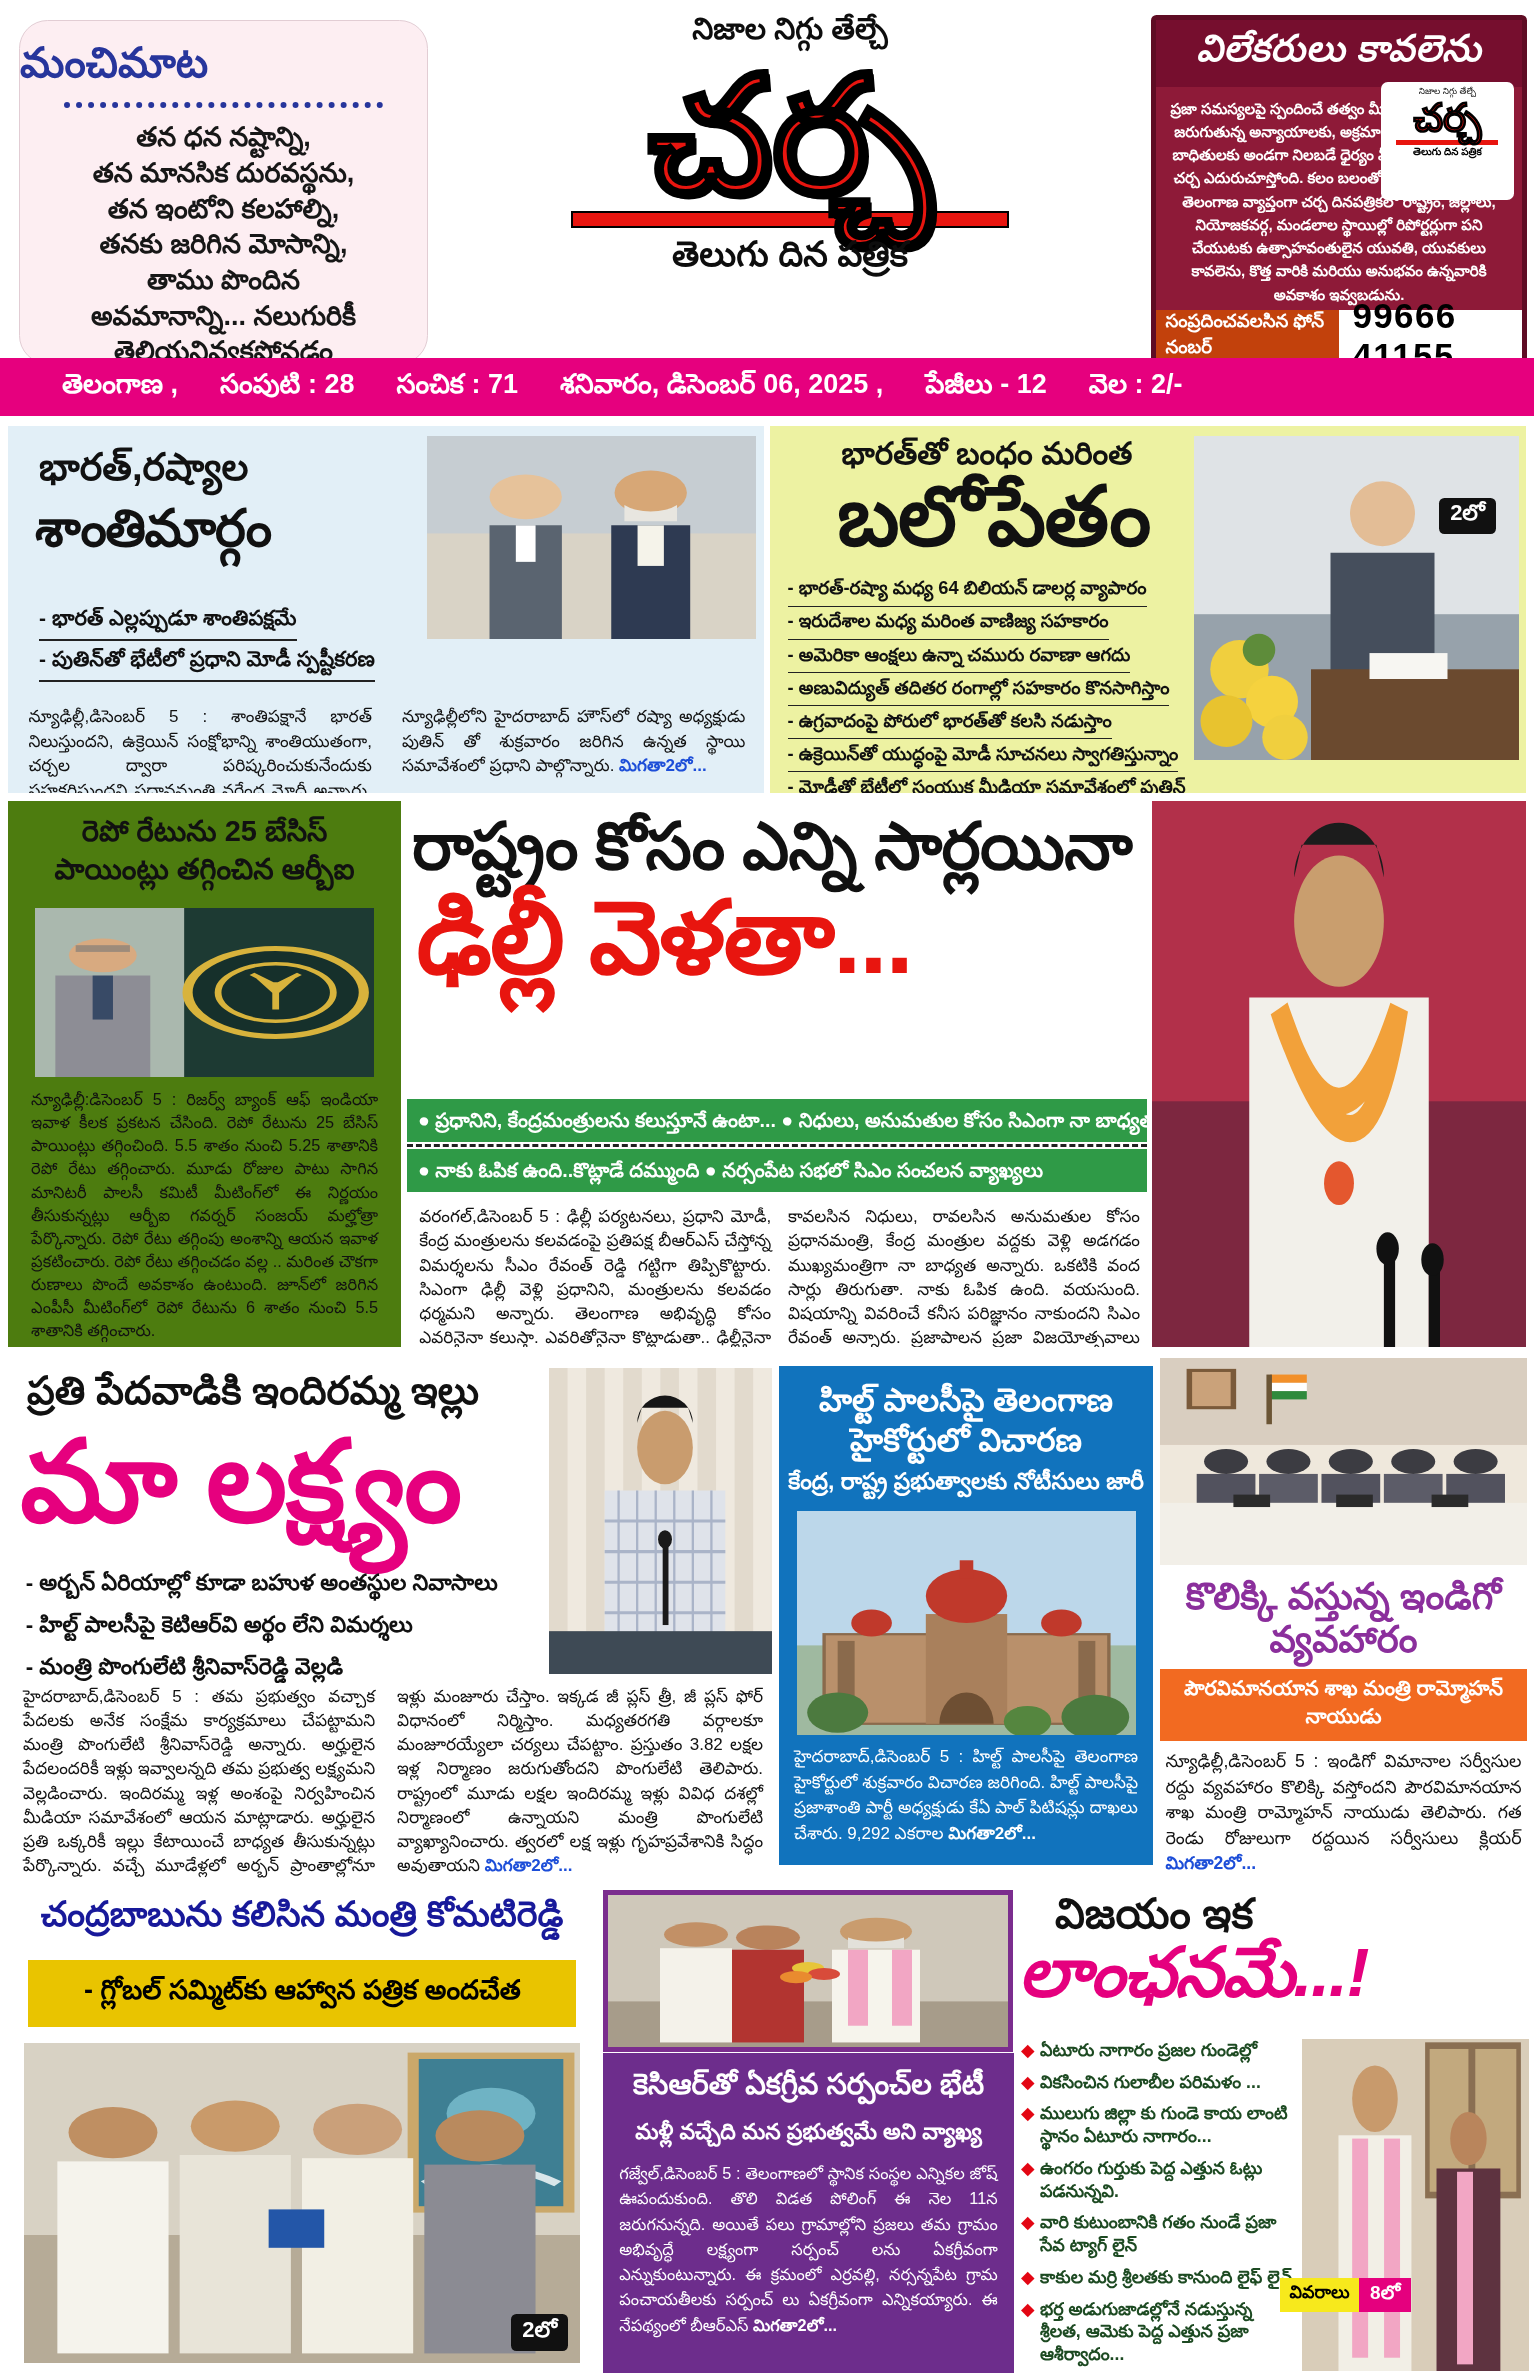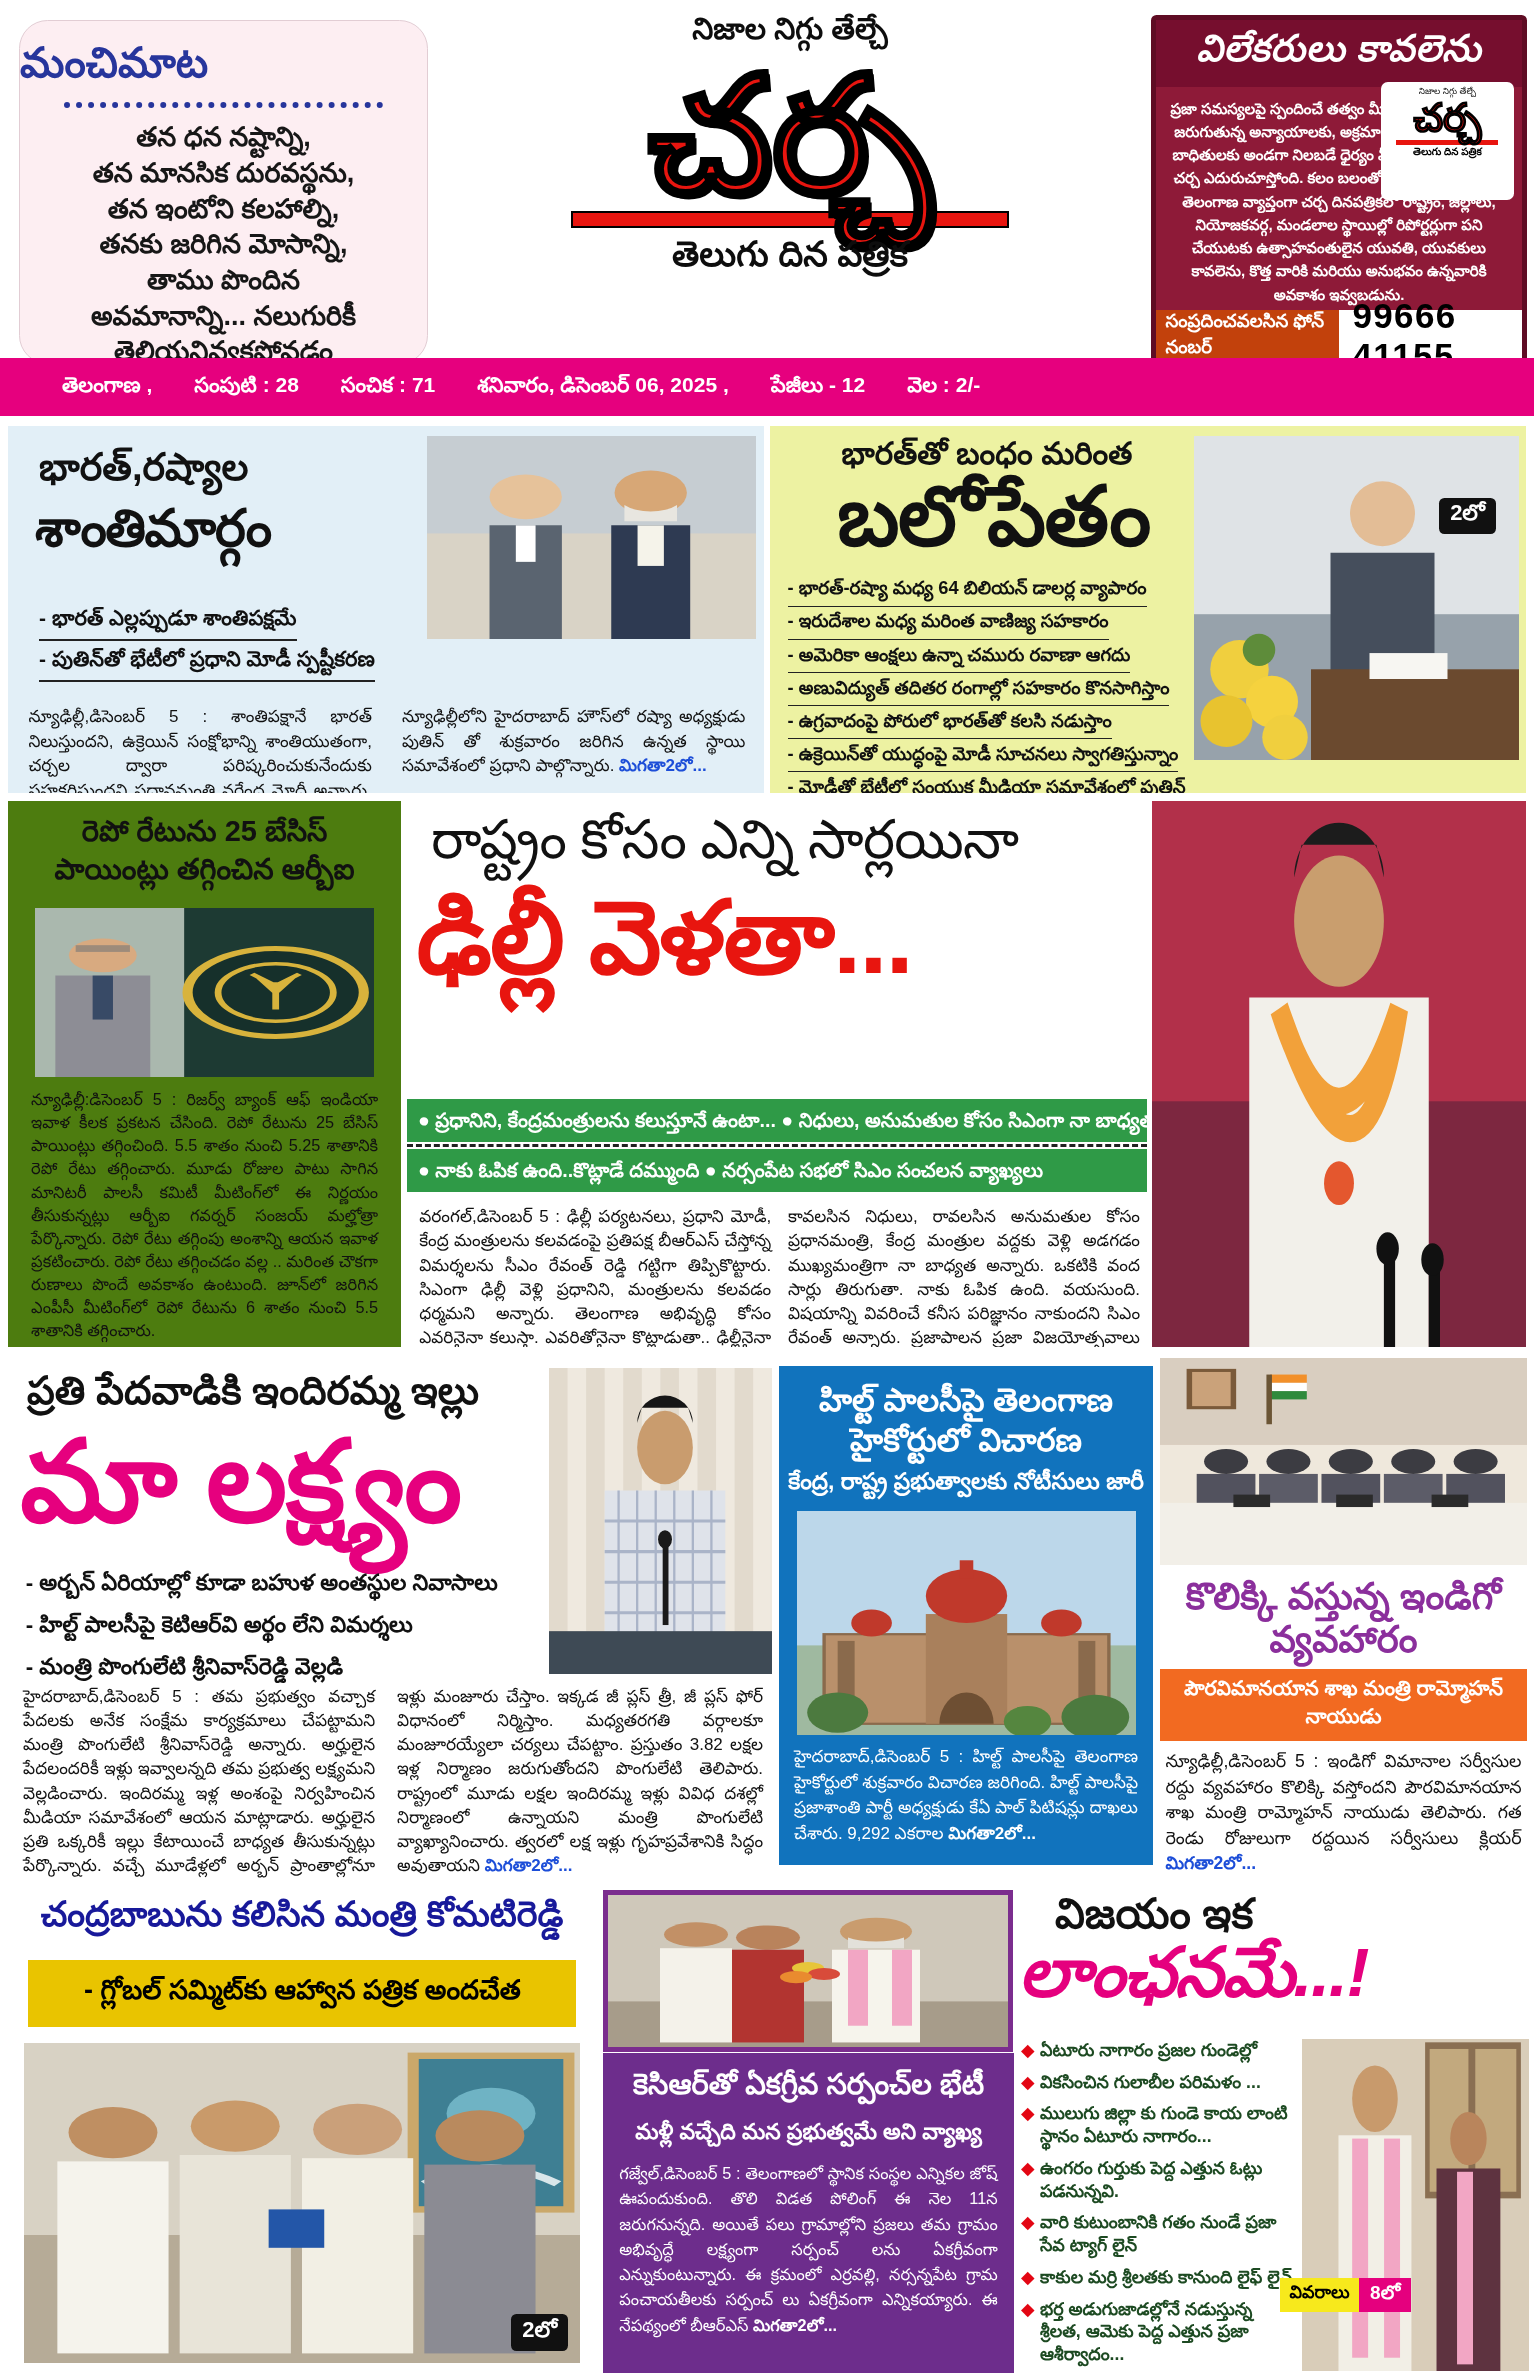--- a/index.html
+++ b/index.html
@@ -27,21 +27,21 @@
            color:#000;text-align:center;padding-top:4.1px;}
   .rb-mini-tag{font-size:8.8px;color:#111;}
   .rb-mini-logo{font-size:39px;font-weight:900;color:#e8150f;-webkit-text-stroke:1.4px #000;line-height:1.05;}
   .rb-mini-bar{width:102px;height:4.1px;background:#e8150f;margin:1.4px auto;}
   .rb-mini-sub{font-size:10.2px;font-weight:700;}
   .rb-phone{position:absolute;left:0;right:0;bottom:0;height:52px;background:#fff;display:flex;align-items:center;}
   .rb-phone-label{background:#c2410c;color:#fff;font-weight:800;font-size:18.3px;padding:0 9.5px;height:100%;
                   display:flex;align-items:center;}
   .rb-phone-number{color:#000;font-weight:900;font-size:35px;margin-left:13.6px;letter-spacing:1.4px;}
   .date-strip{left:0;top:358px;width:1534px;height:58px;background:#e6007e;color:#fff;display:flex;
-              align-items:center;gap:42px;padding-left:62px;font-size:21px;font-weight:700;box-sizing:border-box;}
+              align-items:center;gap:42px;padding-left:62px;font-size:27px;font-weight:700;box-sizing:border-box;}
   
   .more{color:#1d4ed8;font-weight:800;}
   .badge-dark{background:#111;color:#fff;font-weight:800;font-size:22px;padding:2.7px 11px;border-radius:5.4px;}
   .photo{position:absolute;overflow:hidden;background:#ccc;}
   .photo svg{position:absolute;inset:0;width:100%;height:100%;}
   
   .peace{left:8.1px;top:426px;width:756px;height:367px;background:#e2eff7;overflow:hidden;}
   .peace-kicker{left:31px;top:20.3px;font-size:38px;font-weight:800;}
   .peace-headline{left:27px;top:72px;font-size:52px;font-weight:900;letter-spacing:-1.4px;}
   .peace-bullets{left:31px;top:175px;width:678px;}
@@ -50,21 +50,21 @@
   .bond{left:770px;top:426px;width:756px;height:367px;background:#edf2a2;overflow:hidden;}
   .bond-kicker{left:0;top:9.5px;width:434px;text-align:center;font-size:31px;font-weight:800;}
   .bond-headline{left:0;top:43px;width:447px;text-align:center;font-size:83px;font-weight:900;letter-spacing:-1.4px;}
   .bond-bullets{left:17.6px;top:148px;width:447px;}
   .b-bullet{font-size:18.3px;font-weight:800;padding:3.4px 0 2.7px;border-bottom:1.4px solid #222;width:fit-content;max-width:441px;}
   
   .rbi{left:8.1px;top:801px;width:393px;height:546px;background:#4d7c0f;overflow:hidden;}
   .rbi-headline{left:0;top:12.2px;width:100%;text-align:center;font-size:29px;font-weight:800;line-height:1.3;padding:0 13.6px;box-sizing:border-box;}
   .rbi-body{left:23px;top:287px;width:347px;font-size:16.3px;line-height:1.42;text-align:justify;}
   .delhi{left:407px;top:801px;width:740px;height:546px;background:#fff;overflow:hidden;}
-  .delhi-kicker{left:24px;top:6.8px;font-size:54px;font-weight:400;letter-spacing:-0.7px;}
+  .delhi-kicker{left:5px;top:6.8px;font-size:66px;font-weight:700;letter-spacing:-0.7px;}
   .delhi-headline{left:9.5px;top:79px;font-size:102px;font-weight:900;color:#e8150f;letter-spacing:-2px;}
   .delhi-strip{left:0;width:740px;height:43px;background:#2f9a47;color:#fff;font-size:19.7px;font-weight:800;
                line-height:43px;padding:0 11px;box-sizing:border-box;white-space:nowrap;overflow:hidden;}
   .delhi-divider{left:0;top:343px;width:740px;border-top:3.4px dashed #222;}
   .delhi-body{top:404px;width:352px;font-size:17px;line-height:1.43;text-align:justify;}
   
   .housing{left:8.1px;top:1358px;width:764px;height:520px;background:#fff;overflow:hidden;}
   .housing-kicker{left:19px;top:11px;font-size:39px;font-weight:900;}
   .housing-headline{left:12.2px;top:58px;font-size:114px;font-weight:900;color:#e6007e;letter-spacing:-1.4px;}
   .housing-bullets{left:17.6px;top:207px;width:515px;}

